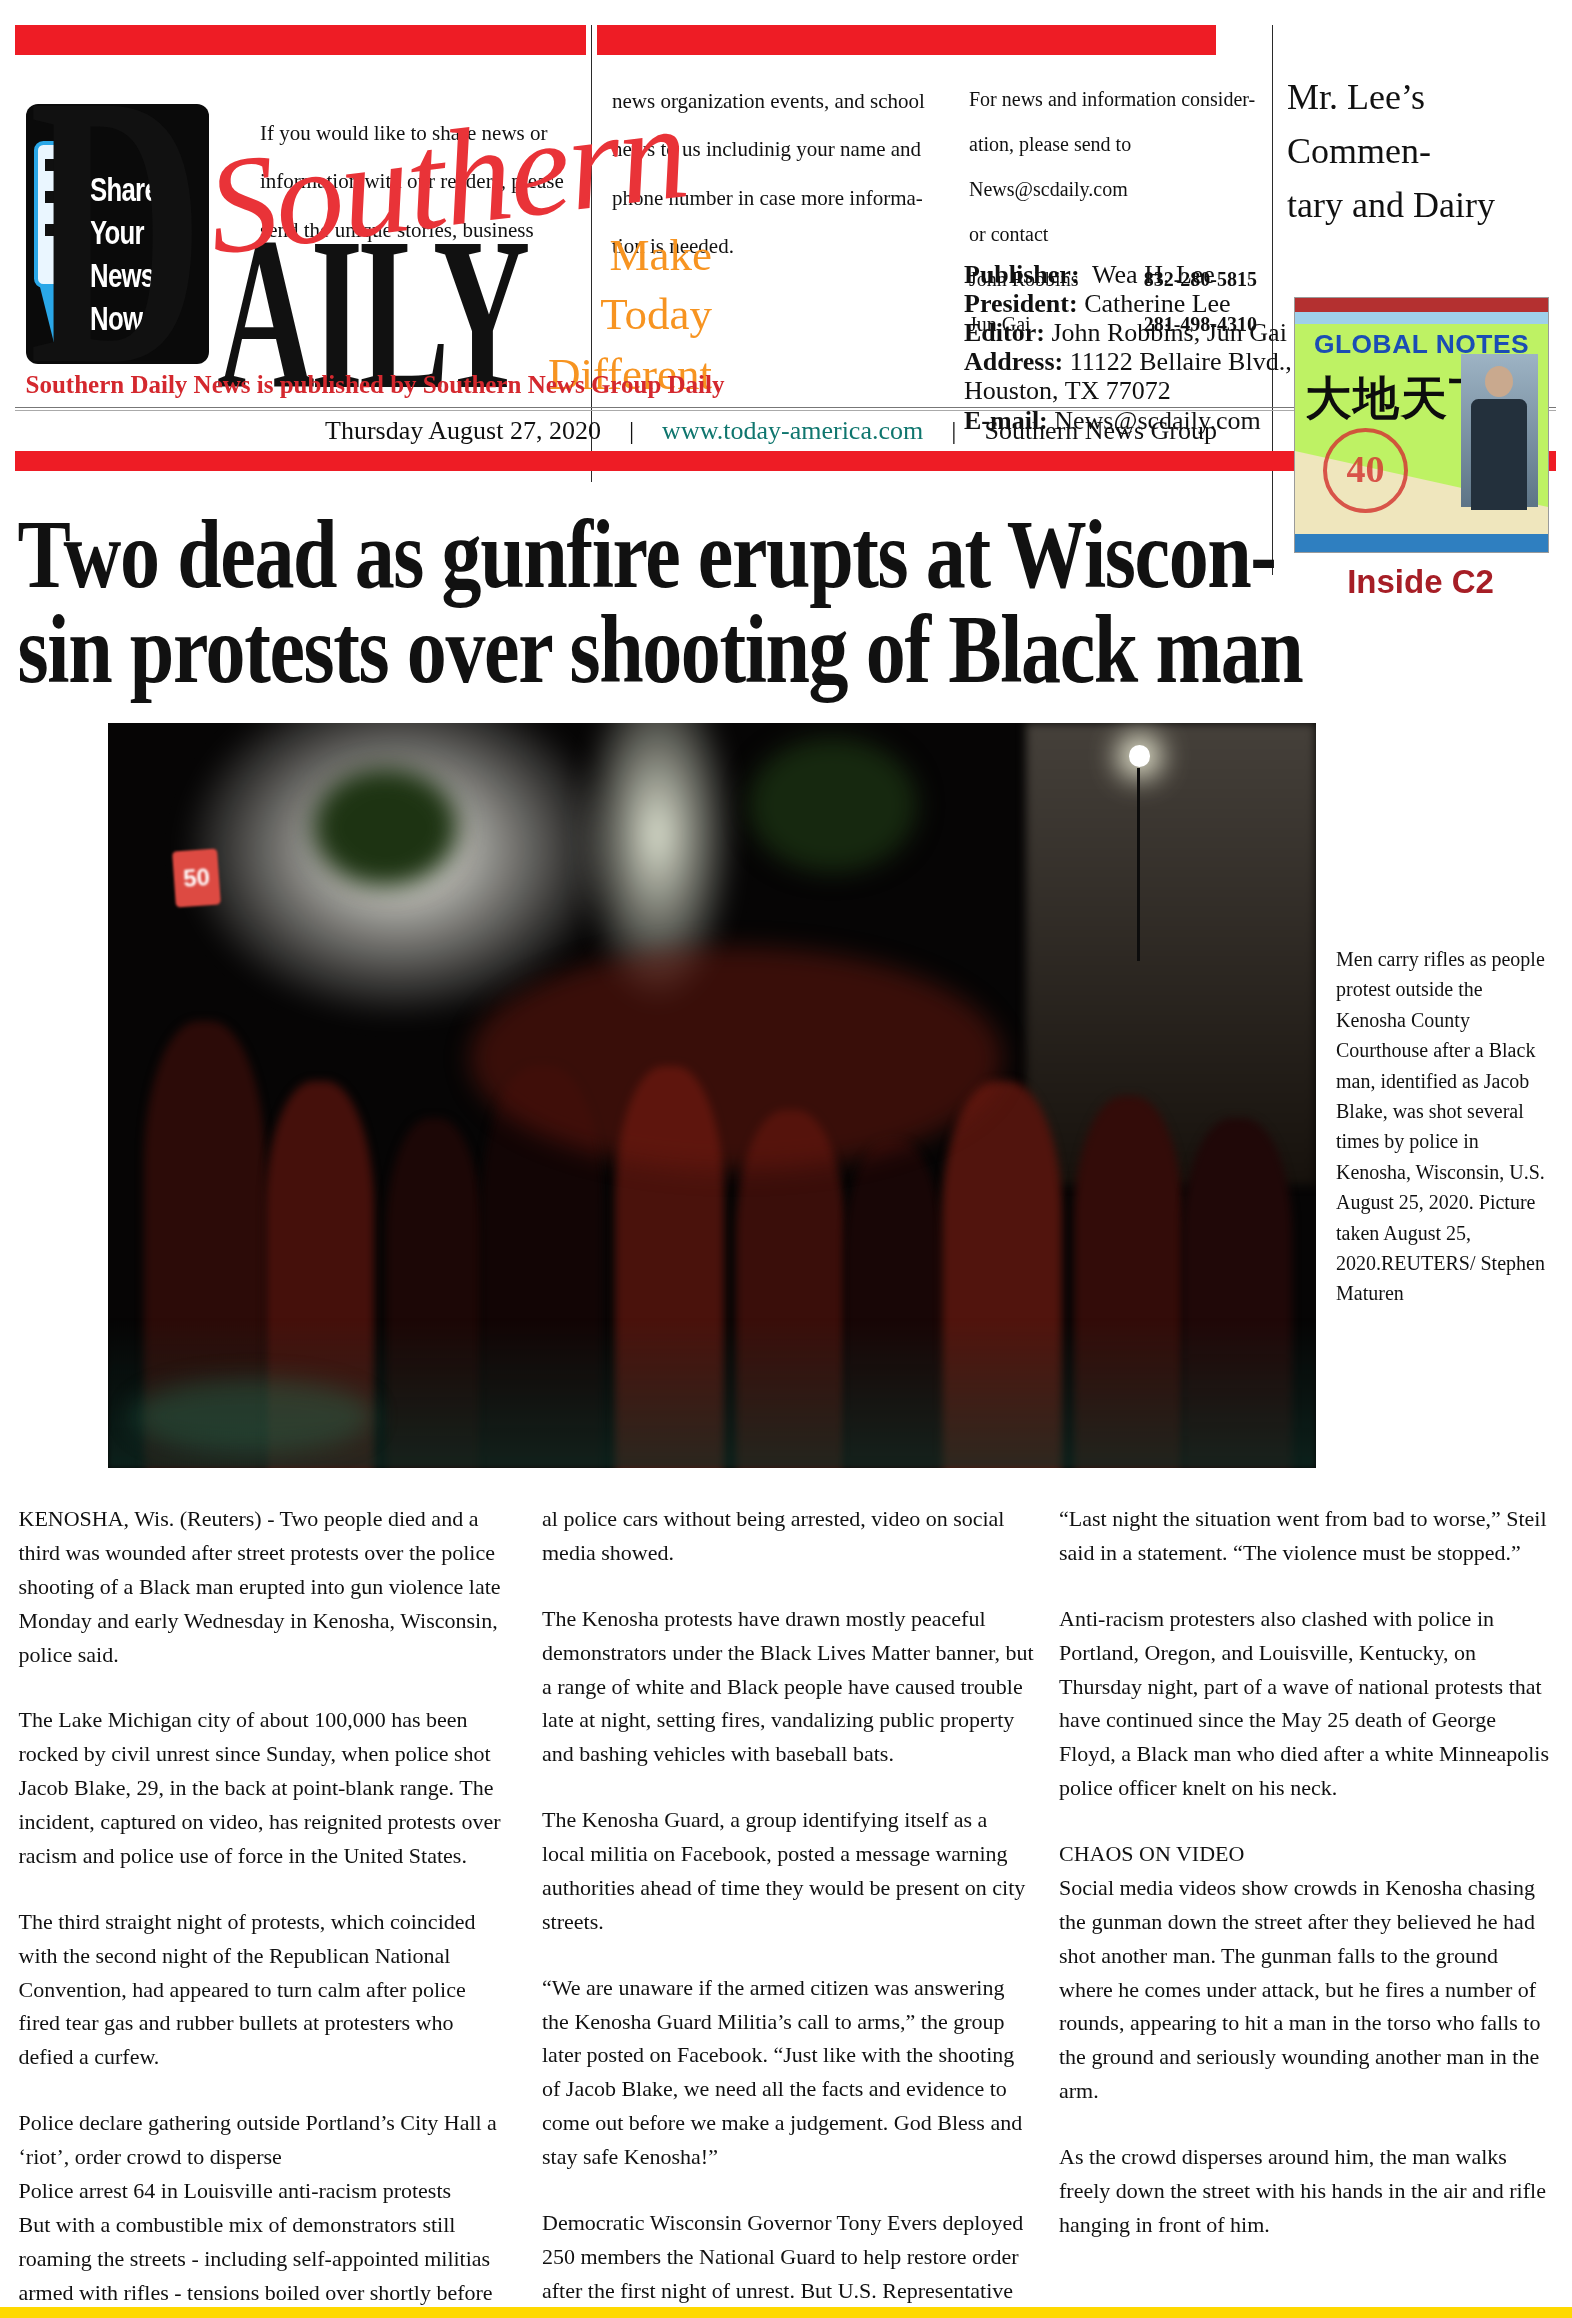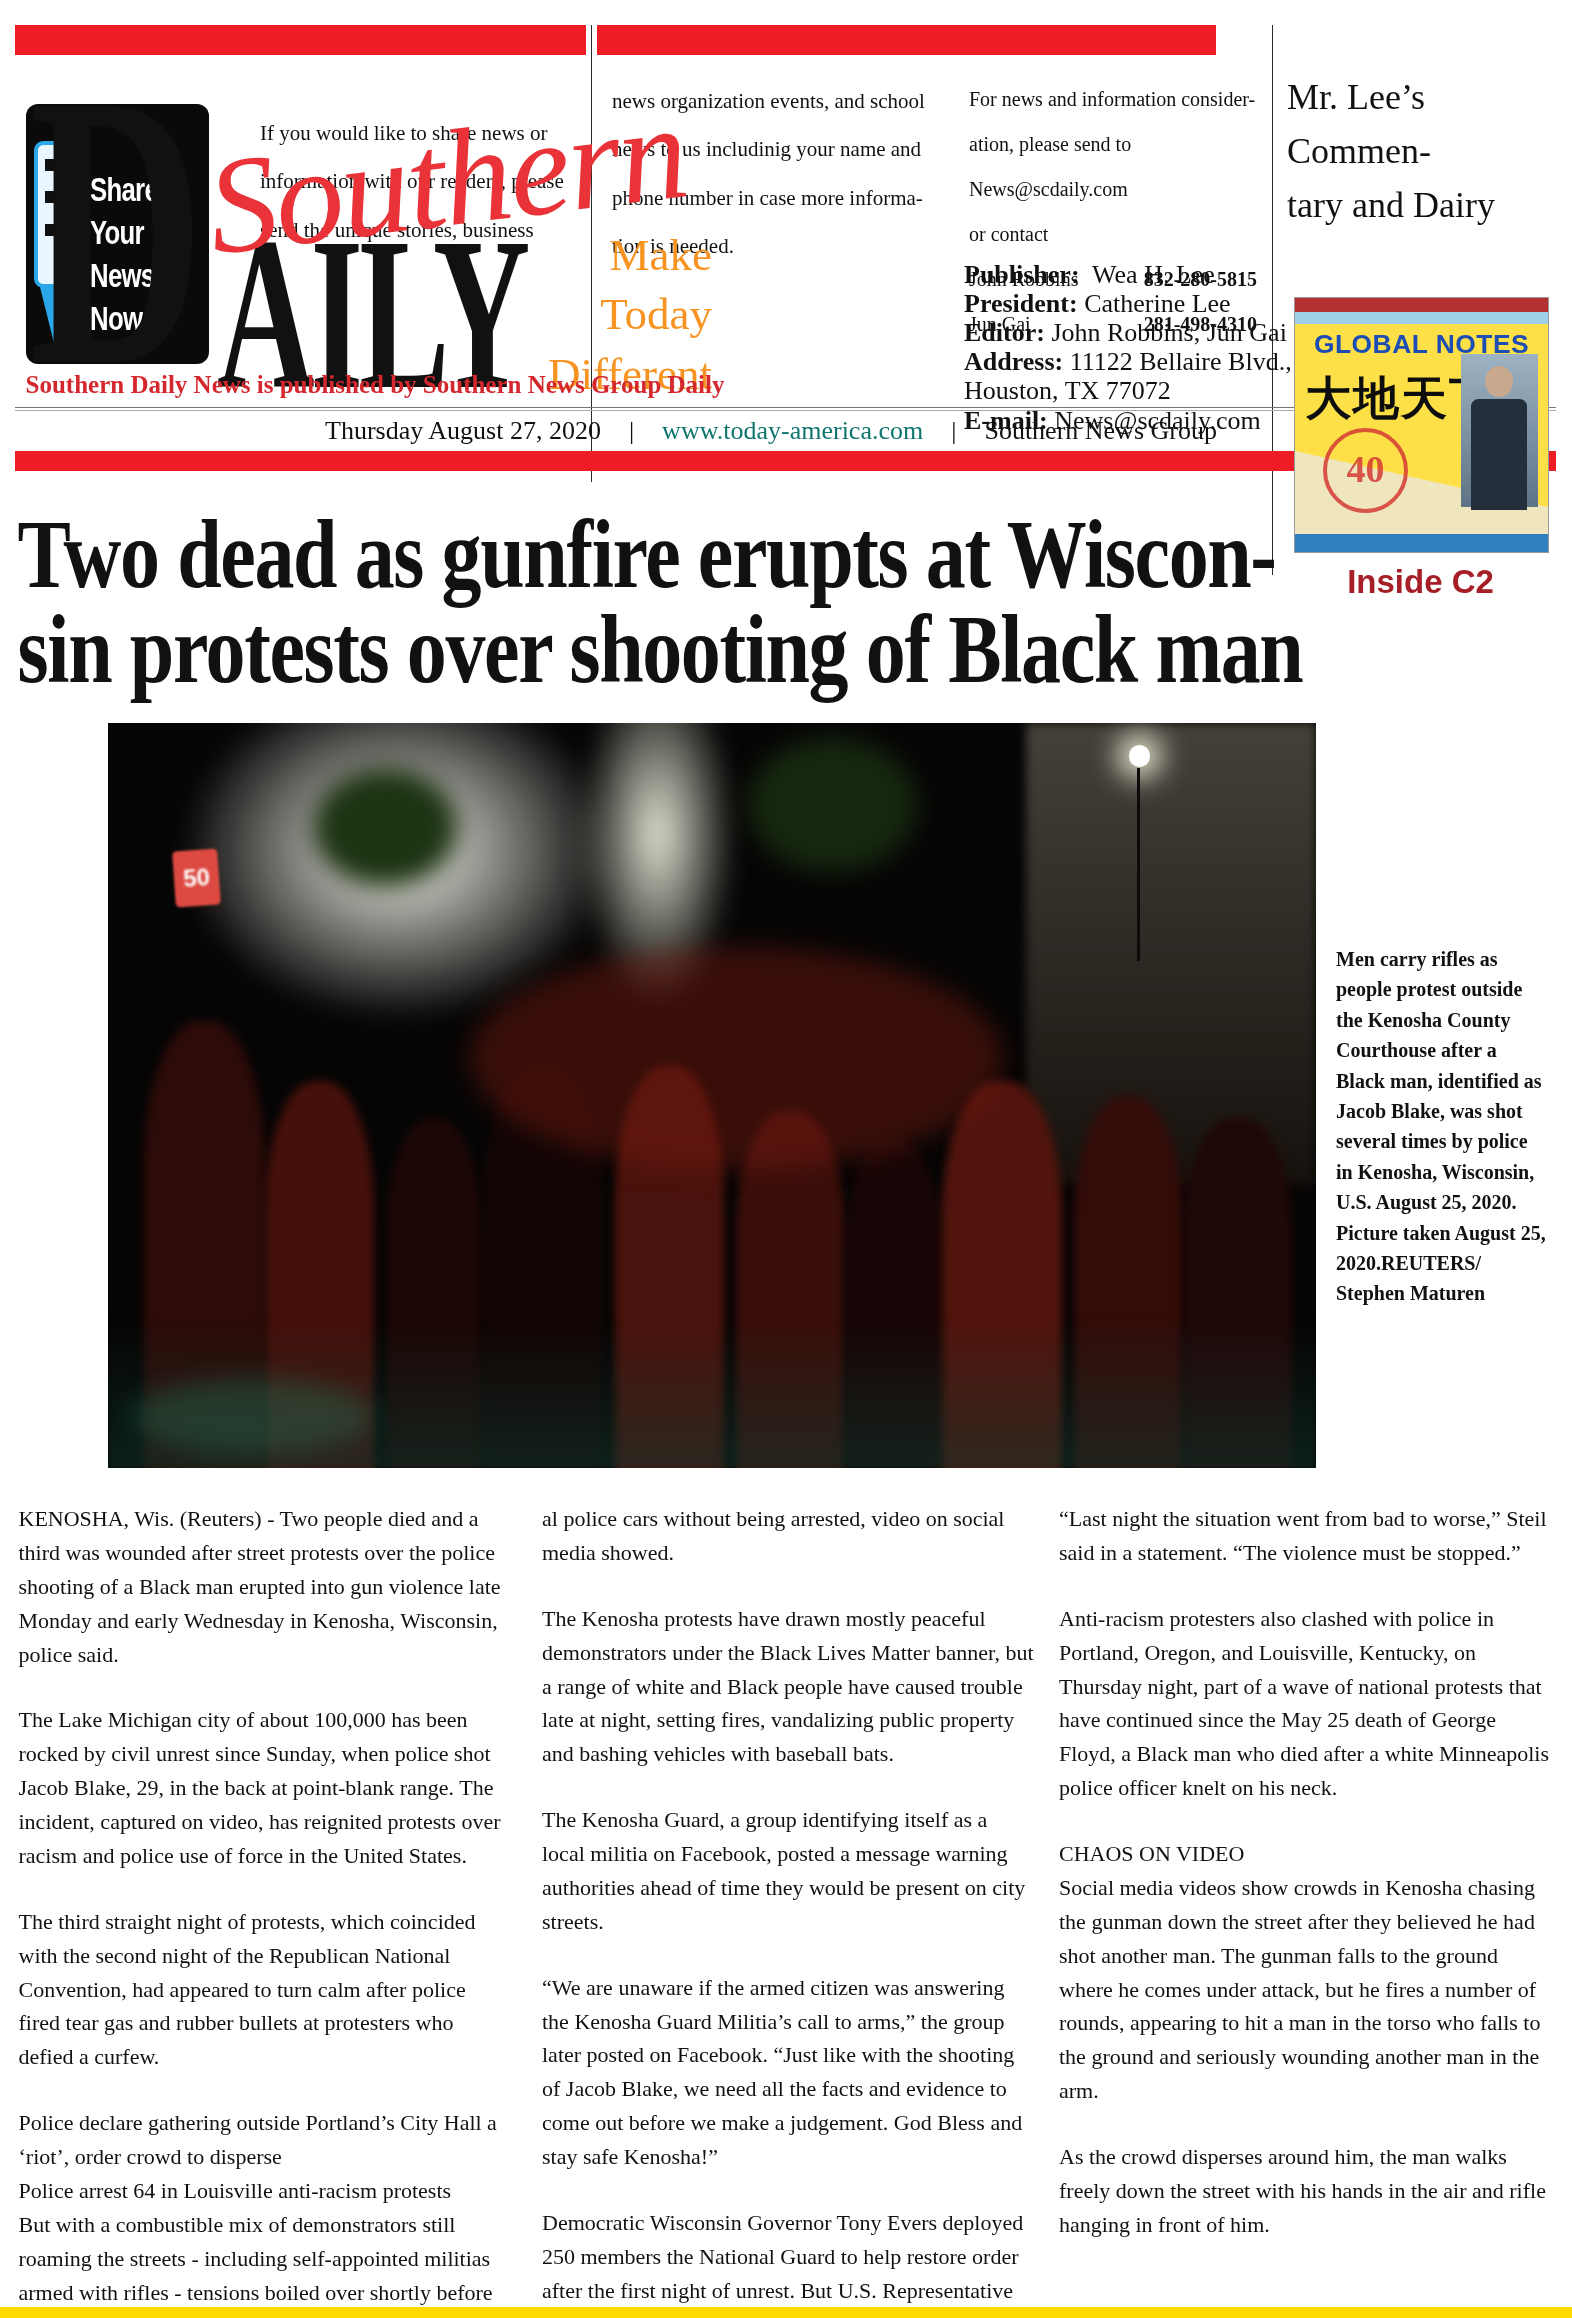--- a/index.html
+++ b/index.html
@@ -68,21 +68,21 @@
       <span data-name="contact-name">Jun Gai</span>
       <span class="b" data-name="contact-phone">281-498-4310</span>
     </div>
   </div>
 
   <div class="abs serif" style="left:1287px;top:70px;width:278px;font-size:36px;line-height:1.5;" data-name="lee-column-title">
     <div data-name="lee-title-line">Mr. Lee’s Commen-</div>
     <div data-name="lee-title-line">tary and Dairy</div>
   </div>
 
-  <div class="abs" style="left:1294px;top:297px;width:253px;height:254px;background:#fde047;border:1.4px solid #9a9a9a;overflow:hidden;z-index:5;" data-name="global-notes-cover-image">
+  <div class="abs" style="left:1294px;top:297px;width:253px;height:254px;background:#bef264;border:1.4px solid #9a9a9a;overflow:hidden;z-index:5;" data-name="global-notes-cover-image">
     <div class="abs" style="left:0;top:0;width:100%;height:14px;background:#b43030;"></div>
     <div class="abs" style="left:0;top:14px;width:100%;height:12px;background:#9fd0ea;"></div>
     <div class="abs" style="left:0;top:153px;width:100%;height:102px;background:#efe6bd;clip-path:polygon(0 100%,100% 100%,100% 55%,0 0);"></div>
     <div class="abs sans b" style="left:0;top:31px;width:100%;text-align:center;font-size:26.4px;color:#1b4db4;letter-spacing:0.5px;" data-name="global-notes-wordmark">GLOBAL NOTES</div>
     <div class="abs b" style="left:10.2px;top:70px;font-size:46px;color:#0d0d0d;letter-spacing:1.9px;font-family:'Liberation Serif',serif;" data-name="global-notes-chinese">大地天下</div>
     <div class="abs b" style="left:28px;top:130px;width:77px;height:77px;border:4.2px solid #d43b35;border-radius:50%;color:#d43b35;font-size:38px;line-height:74px;text-align:center;opacity:.85;" data-name="anniversary-seal">40</div>
     <div class="abs" style="left:166px;top:56px;width:77px;height:153px;background:linear-gradient(#9db3c4,#5d7486);" data-name="portrait-photo">
       <div class="abs" style="left:24px;top:12px;width:28px;height:31px;background:#c9a98e;border-radius:50%;"></div>
       <div class="abs" style="left:10.2px;top:45px;width:56px;height:111px;background:#23303c;border-radius:7.4px 7.4px 0 0;"></div>
     </div>
@@ -141,21 +141,21 @@
     <div class="fg" style="left:52%;bottom:-8%;width:9%;height:56%;background:#3a0e0a;"></div>
     <div class="fg" style="left:61%;bottom:-6%;width:8%;height:50%;background:#180606;"></div>
     <div class="fg" style="left:69%;bottom:-8%;width:10%;height:60%;background:#51140d;"></div>
     <div class="fg" style="left:80%;bottom:-6%;width:9%;height:56%;background:#330c09;"></div>
     <div class="fg" style="left:89%;bottom:-5%;width:9%;height:52%;background:#200808;"></div>
     <div class="blob" style="left:30%;top:30%;width:44%;height:30%;background:rgba(120,26,16,.45);"></div>
     <div class="abs" style="left:0;bottom:0;width:100%;height:20%;background:linear-gradient(180deg,rgba(12,35,28,0),rgba(18,56,46,.55));filter:blur(2.8px);" data-name="photo-pavement"></div>
     <div class="blob" style="left:2%;bottom:2%;width:20%;height:10%;background:rgba(40,120,90,.35);"></div>
   </div>
 
-  <div class="abs serif" style="left:1336px;top:944px;width:210px;font-size:20px;line-height:1.52;font-weight:bold;" data-name="photo-caption">Men carry rifles as people protest outside the Kenosha County Courthouse after a Black man, identified as Jacob Blake, was shot several times by police in Kenosha, Wisconsin, U.S. August 25, 2020. Picture taken August 25, 2020.REUTERS/ Stephen Maturen</div>
+  <div class="abs serif" style="left:1336px;top:944px;width:210px;font-size:20px;line-height:1.52;" data-name="photo-caption">Men carry rifles as people protest outside the Kenosha County Courthouse after a Black man, identified as Jacob Blake, was shot several times by police in Kenosha, Wisconsin, U.S. August 25, 2020. Picture taken August 25, 2020.REUTERS/ Stephen Maturen</div>
 
   <div class="col" style="left:18.5px;top:1502px;width:494px;" data-name="article-column-1">
     <p class="para" data-name="paragraph">KENOSHA, Wis. (Reuters) - Two people died and a third was wounded after street protests over the police shooting of a Black man erupted into gun violence late Monday and early Wednesday in Kenosha, Wisconsin, police said.</p>
     <p class="para" data-name="paragraph">The Lake Michigan city of about 100,000 has been rocked by civil unrest since Sunday, when police shot Jacob Blake, 29, in the back at point-blank range. The incident, captured on video, has reignited protests over racism and police use of force in the United States.</p>
     <p class="para" data-name="paragraph">The third straight night of protests, which coincided with the second night of the Republican National Convention, had appeared to turn calm after police fired tear gas and rubber bullets at protesters who defied a curfew.</p>
     <p class="para tight" data-name="paragraph">Police declare gathering outside Portland’s City Hall a ‘riot’, order crowd to disperse</p>
     <p class="para tight" data-name="paragraph">Police arrest 64 in Louisville anti-racism protests</p>
     <p class="para" data-name="paragraph">But with a combustible mix of demonstrators still roaming the streets - including self-appointed militias armed with rifles - tensions boiled over shortly before midnight, leading to chaotic scenes of people running and screaming amid a volley of gunfire and others tending to gunshot wounds.</p>
 
   </div>

